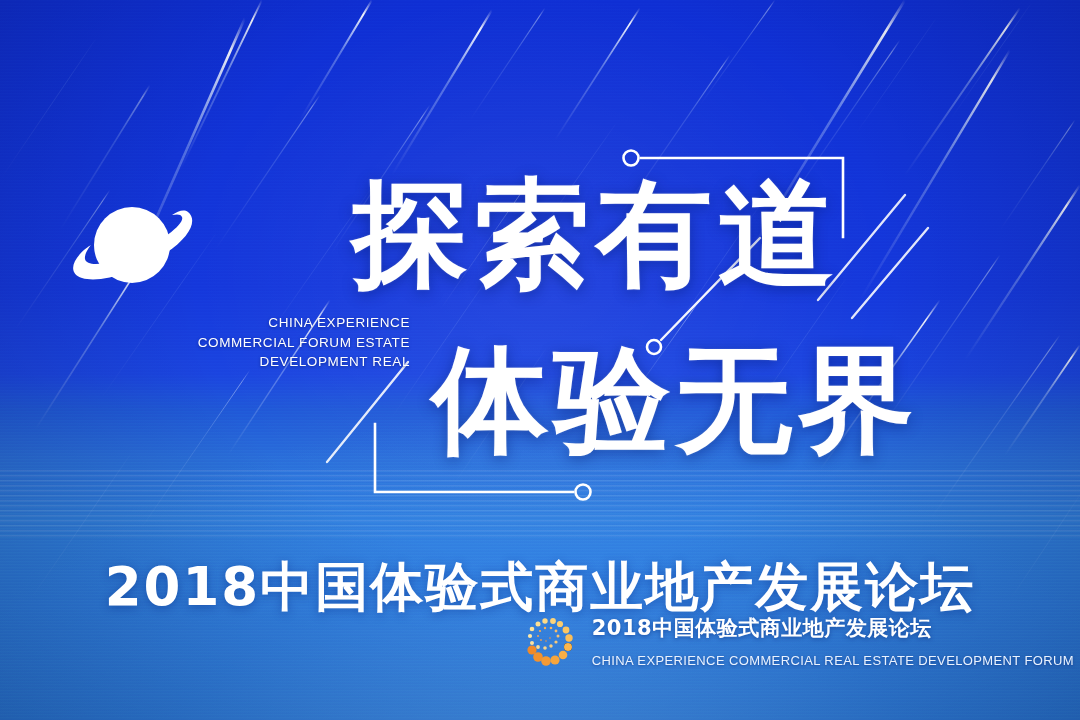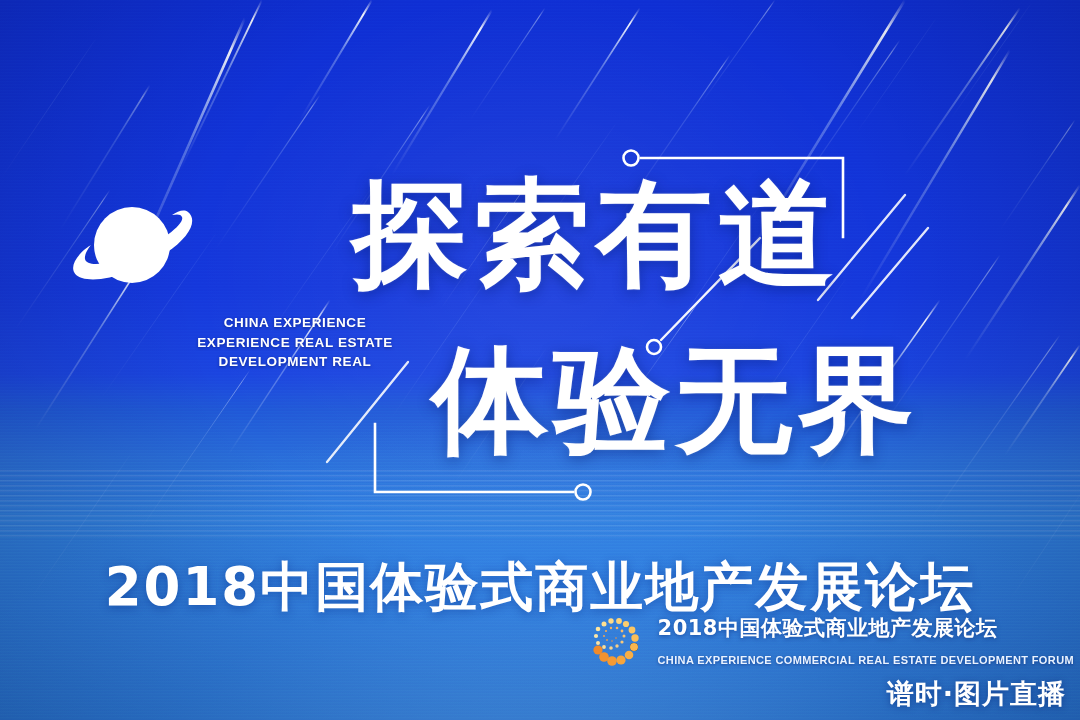--- a/index.html
+++ b/index.html
@@ -58,23 +58,23 @@
   }
 
   svg.layer { position:absolute; inset:0; width:1080px; height:720px; pointer-events:none; }
 
   
   #saturn { position:absolute; left:62px; top:190px; width:140px; height:110px; }
 
   
   #eng {
     position:absolute; left:180px; top:313px; width:230px;
-    text-align:center;
+    text-align:right;
     color:#ffffff;
-    font-weight:bold;
+    font-weight:normal;
     font-size:13.5px;
     letter-spacing:0.6px;
     line-height:19.5px;
     text-shadow:0 1px 3px rgba(0,20,90,0.55);
   }
 
   
   .headline {
     position:absolute;
     color:#ffffff;
@@ -110,22 +110,22 @@
   #lockup-cn {
     font-family:"DejaVu Sans","Liberation Sans",sans-serif;
     font-weight:bold;
     font-size:21px;
     letter-spacing:0.5px;
     line-height:24px;
     white-space:nowrap;
     text-shadow:0 1px 4px rgba(0,30,110,0.5);
   }
   #lockup-en {
-    font-size:11px;
-    font-weight:bold;
+    font-size:13px;
+    font-weight:normal;
     letter-spacing:0.38px;
     line-height:13px;
     white-space:nowrap;
     margin-top:14px;
     color:#eaf3ff;
     text-shadow:0 1px 3px rgba(0,30,110,0.5);
   }
   #watermark {
     position:absolute; right:14px; bottom:8px;
     color:#ffffff;
@@ -254,21 +254,21 @@
 
     <g stroke="#ffffff" stroke-width="2.3" stroke-linecap="round" opacity="0.88">
       <line x1="818" y1="300" x2="905" y2="195"></line>
       <line x1="852" y1="318" x2="928" y2="228"></line>
       <line x1="327" y1="462" x2="408" y2="362"></line>
     </g>
   </svg>
 
   <div id="eng">
     <div>CHINA EXPERIENCE</div>
-    <div>EXPERIENCE REAL ESTATE</div>
+    <div>COMMERCIAL FORUM ESTATE</div>
     <div>DEVELOPMENT REAL</div>
   </div>
 
   <div class="headline" id="line1">探索有道</div>
   <div class="headline" id="line2">体验无界</div>
 
   <div id="subtitle">2018中国体验式商业地产发展论坛</div>
 
   <div id="lockup">
     <svg id="mandala" viewBox="0 0 62 62">
@@ -305,15 +305,14 @@
         <circle cx="26" cy="31" r="0.8" fill="#f09948"></circle>
         <circle cx="30" cy="28" r="0.8" fill="#ef9343"></circle>
       </g>
     </svg>
     <div id="lockup-text">
       <div id="lockup-cn">2018中国体验式商业地产发展论坛</div>
       <div id="lockup-en">CHINA EXPERIENCE COMMERCIAL REAL ESTATE DEVELOPMENT FORUM</div>
     </div>
   </div>
 
-  <div id="watermark">谱时·图片直播</div>
 
 </div>
 
 </body></html>

